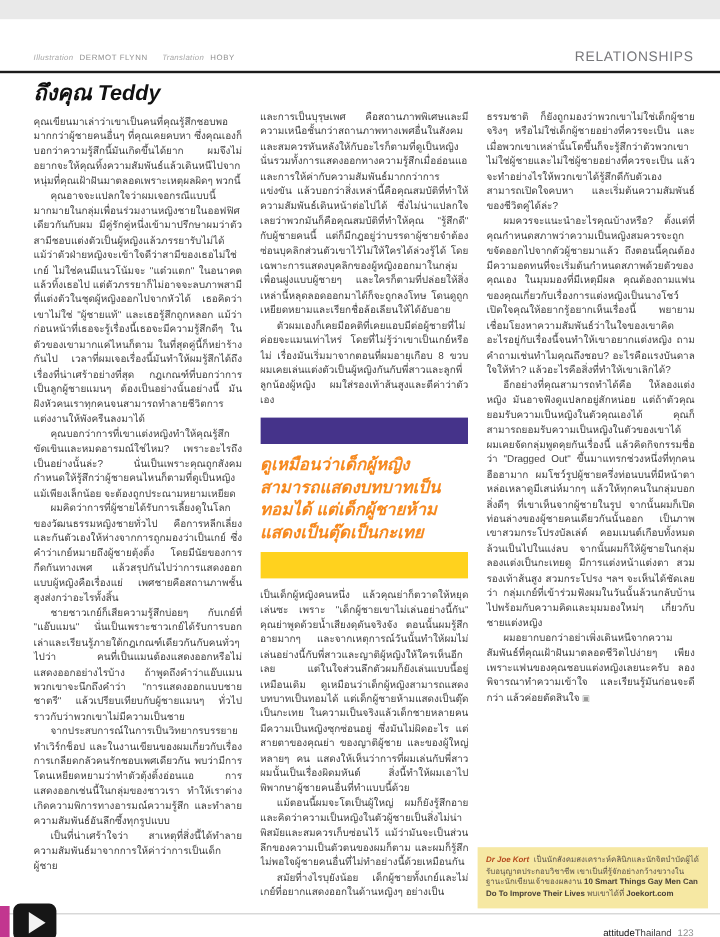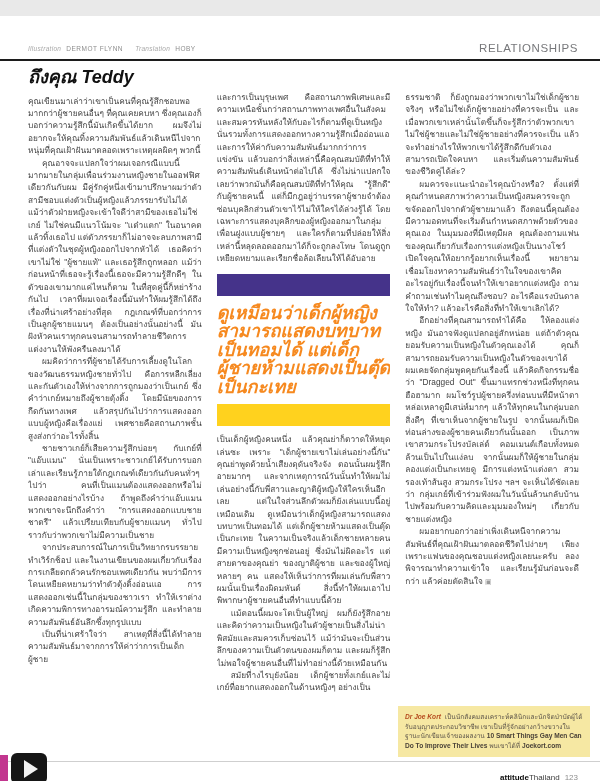--- a/index.html
+++ b/index.html
@@ -32,21 +32,21 @@
     font-size:8.3px;line-height:12.4px;color:#3f3f3f;text-align:justify;
     margin:0;
   }
   .body-p.indent{text-indent:14px;}
   
   .quote-block{margin:9px 0 7px 0;}
   .bar-purple{height:22px;background:#45338a;}
   .bar-yellow{height:22px;background:#ffd21e;}
   .quote-text{
     color:#f6891f;font-weight:bold;font-style:italic;
-    font-size:18px;line-height:18.5px;margin:8px 0;text-align:left;
+    font-size:14px;line-height:18.5px;margin:8px 0;text-align:left;
   }
   
   .bio-box{
     position:absolute;left:398px;top:690px;width:178px;
     background:#f6e8a3;padding:6px 7px 7px 7px;
     font-size:6.6px;line-height:9.6px;color:#5a5248;text-align:left;
   }
   .bio-box .bio-name{color:#b54a1e;font-weight:bold;font-style:italic;margin-right:2px;}
   .bio-box .bio-book{font-weight:bold;color:#4a4238;}
   .bio-box .bio-site{font-weight:bold;color:#4a4238;}
@@ -57,21 +57,21 @@
     position:absolute;left:11px;top:737px;width:36px;height:31px;
     background:#161616;border-radius:6px;display:flex;align-items:center;justify-content:center;
   }
   .continue-icon .tri{
     width:0;height:0;border-top:9px solid transparent;border-bottom:9px solid transparent;
     border-left:14px solid #f2f2f2;margin-left:4px;
   }
   .page-footer{
     position:absolute;right:22px;top:757px;font-size:8px;color:#111;white-space:nowrap;
   }
-  .page-footer .brand-bold{font-weight:bold;color:#0d0d0d;}
+  .page-footer .brand-bold{font-weight:normal;color:#0d0d0d;}
   .page-footer .brand-light{font-weight:normal;color:#3c3c3c;}
   .page-footer .page-num{color:#8e8e8e;margin-left:5px;}
   .end-mark{color:#9a9a9a;font-size:7px;margin-left:2px;}
 </style>
 </head>
 <body>
 
 <div class="page">
 
   <div class="credits">
@@ -82,28 +82,30 @@
   </div>
   <div class="section-title">RELATIONSHIPS</div>
   <div class="top-rule"></div>
 
   <div class="content">
 
     <div class="col col1">
       <h1 class="headline">ถึงคุณ Teddy</h1>
       <p class="body-p">คุณเขียนมาเล่าว่าเขาเป็นคนที่คุณรู้สึกชอบพอมากกว่าผู้ชายคนอื่นๆ ที่คุณเคยคบหา ซึ่งคุณเองก็บอกว่าความรู้สึกนี้มันเกิดขึ้นได้ยาก ผมจึงไม่อยากจะให้คุณทิ้งความสัมพันธ์แล้วเดินหนีไปจากหนุ่มที่คุณเฝ้าฝันมาตลอดเพราะเหตุผลผิดๆ พวกนี้</p>
       <p class="body-p indent">คุณอาจจะแปลกใจว่าผมเจอกรณีแบบนี้มากมายในกลุ่มเพื่อนร่วมงานหญิงชายในออฟฟิศเดียวกันกับผม มีคู่รักคู่หนึ่งเข้ามาปรึกษาผมว่าตัวสามีชอบแต่งตัวเป็นผู้หญิงแล้วภรรยารับไม่ได้ แม้ว่าตัวฝ่ายหญิงจะเข้าใจดีว่าสามีของเธอไม่ใช่เกย์ ไม่ใช่คนมีแนวโน้มจะ "แต๋วแตก" ในอนาคต แล้วทิ้งเธอไป แต่ตัวภรรยาก็ไม่อาจจะลบภาพสามีที่แต่งตัวในชุดผู้หญิงออกไปจากหัวได้ เธอคิดว่าเขาไม่ใช่ "ผู้ชายแท้" และเธอรู้สึกถูกหลอก แม้ว่าก่อนหน้าที่เธอจะรู้เรื่องนี้เธอจะมีความรู้สึกดีๆ ในตัวของเขามากแค่ไหนก็ตาม ในที่สุดคู่นี้ก็หย่าร้างกันไป เวลาที่ผมเจอเรื่องนี้มันทำให้ผมรู้สึกได้ถึงเรื่องที่น่าเศร้าอย่างที่สุด กฎเกณฑ์ที่บอกว่าการเป็นลูกผู้ชายแมนๆ ต้องเป็นอย่างนั้นอย่างนี้ มันฝังหัวคนเราทุกคนจนสามารถทำลายชีวิตการแต่งงานให้พังครืนลงมาได้</p>
+      <p class="body-p indent">คุณบอกว่าการที่เขาแต่งหญิงทำให้คุณรู้สึกขัดเขินและหมดอารมณ์ใช่ไหม? เพราะอะไรถึงเป็นอย่างนั้นล่ะ? นั่นเป็นเพราะคุณถูกสังคมกำหนดให้รู้สึกว่าผู้ชายคนไหนก็ตามที่ดูเป็นหญิงแม้เพียงเล็กน้อย จะต้องถูกประณามหยามเหยียด</p>
       <p class="body-p indent">ผมคิดว่าการที่ผู้ชายได้รับการเลี้ยงดูในโลกของวัฒนธรรมหญิงชายทั่วไป คือการหลีกเลี่ยงและกันตัวเองให้ห่างจากการถูกมองว่าเป็นเกย์ ซึ่งคำว่าเกย์หมายถึงผู้ชายตุ้งติ้ง โดยมีนัยของการกีดกันทางเพศ แล้วสรุปกันไปว่าการแสดงออกแบบผู้หญิงคือเรื่องแย่ เพศชายคือสถานภาพชั้นสูงส่งกว่าอะไรทั้งสิ้น</p>
       <p class="body-p indent">ชายชาวเกย์ก็เสียความรู้สึกบ่อยๆ กับเกย์ที่ "แอ๊บแมน" นั่นเป็นเพราะชาวเกย์ได้รับการบอกเล่าและเรียนรู้ภายใต้กฎเกณฑ์เดียวกันกับคนทั่วๆ ไปว่า คนที่เป็นแมนต้องแสดงออกหรือไม่แสดงออกอย่างไรบ้าง ถ้าพูดถึงคำว่าแอ๊บแมน พวกเขาจะนึกถึงคำว่า "การแสดงออกแบบชายชาตรี" แล้วเปรียบเทียบกับผู้ชายแมนๆ ทั่วไป ราวกับว่าพวกเขาไม่มีความเป็นชาย</p>
       <p class="body-p indent">จากประสบการณ์ในการเป็นวิทยากรบรรยายทำเวิร์กช็อป และในงานเขียนของผมเกี่ยวกับเรื่องการเกลียดกลัวคนรักชอบเพศเดียวกัน พบว่ามีการโดนเหยียดหยามว่าทำตัวตุ้งติ้งอ่อนแอ การแสดงออกเช่นนี้ในกลุ่มของชาวเรา ทำให้เราต่างเกิดความพิการทางอารมณ์ความรู้สึก และทำลายความสัมพันธ์อันลึกซึ้งทุกรูปแบบ</p>
       <p class="body-p indent">เป็นที่น่าเศร้าใจว่า สาเหตุที่สิ่งนี้ได้ทำลายความสัมพันธ์มาจากการให้ค่าว่าการเป็นเด็กผู้ชาย</p>
     </div>
 
     <div class="col col2">
       <p class="body-p">และการเป็นบุรุษเพศ คือสถานภาพพิเศษและมีความเหนือชั้นกว่าสถานภาพทางเพศอื่นในสังคม และสมควรหันหลังให้กับอะไรก็ตามที่ดูเป็นหญิง นั่นรวมทั้งการแสดงออกทางความรู้สึกเมื่ออ่อนแอ และการให้ค่ากับความสัมพันธ์มากกว่าการแข่งขัน แล้วบอกว่าสิ่งเหล่านี้คือคุณสมบัติที่ทำให้ความสัมพันธ์เดินหน้าต่อไปได้ ซึ่งไม่น่าแปลกใจเลยว่าพวกมันก็คือคุณสมบัติที่ทำให้คุณ "รู้สึกดี" กับผู้ชายคนนี้ แต่ก็มีกฎอยู่ว่าบรรดาผู้ชายจำต้องซ่อนบุคลิกส่วนตัวเขาไว้ไม่ให้ใครได้ล่วงรู้ได้ โดยเฉพาะการแสดงบุคลิกของผู้หญิงออกมาในกลุ่มเพื่อนฝูงแบบผู้ชายๆ และใครก็ตามที่ปล่อยให้สิ่งเหล่านี้หลุดลอดออกมาได้ก็จะถูกลงโทษ โดนดูถูกเหยียดหยามและเรียกชื่อล้อเลียนให้ได้อับอาย</p>
+      <p class="body-p indent">ตัวผมเองก็เคยมีอคติที่เคยแอบมีต่อผู้ชายที่ไม่ค่อยจะแมนเท่าไหร่ โดยที่ไม่รู้ว่าเขาเป็นเกย์หรือไม่ เรื่องมันเริ่มมาจากตอนที่ผมอายุเกือบ 8 ขวบ ผมเคยเล่นแต่งตัวเป็นผู้หญิงกันกับพี่สาวและลูกพี่ลูกน้องผู้หญิง ผมใส่รองเท้าส้นสูงและตีค่าว่าตัวเอง</p>
       <div class="quote-block">
         <div class="bar-purple"></div>
         <div class="quote-text">ดูเหมือนว่าเด็กผู้หญิงสามารถแสดงบทบาทเป็นทอมได้ แต่เด็กผู้ชายห้ามแสดงเป็นตุ๊ดเป็นกะเทย</div>
         <div class="bar-yellow"></div>
       </div>
       <p class="body-p">เป็นเด็กผู้หญิงคนหนึ่ง แล้วคุณย่าก็ตวาดให้หยุดเล่นซะ เพราะ "เด็กผู้ชายเขาไม่เล่นอย่างนี้กัน" คุณย่าพูดด้วยน้ำเสียงดุดันจริงจัง ตอนนั้นผมรู้สึกอายมากๆ และจากเหตุการณ์วันนั้นทำให้ผมไม่เล่นอย่างนี้กับพี่สาวและญาติผู้หญิงให้ใครเห็นอีกเลย แต่ในใจส่วนลึกตัวผมก็ยังเล่นแบบนี้อยู่เหมือนเดิม ดูเหมือนว่าเด็กผู้หญิงสามารถแสดงบทบาทเป็นทอมได้ แต่เด็กผู้ชายห้ามแสดงเป็นตุ๊ดเป็นกะเทย ในความเป็นจริงแล้วเด็กชายหลายคนมีความเป็นหญิงซุกซ่อนอยู่ ซึ่งมันไม่ผิดอะไร แต่สายตาของคุณย่า ของญาติผู้ชาย และของผู้ใหญ่หลายๆ คน แสดงให้เห็นว่าการที่ผมเล่นกับพี่สาวผมนั้นเป็นเรื่องผิดมหันต์ สิ่งนี้ทำให้ผมเอาไปพิพากษาผู้ชายคนอื่นที่ทำแบบนี้ด้วย</p>
       <p class="body-p indent">แม้ตอนนี้ผมจะโตเป็นผู้ใหญ่ ผมก็ยังรู้สึกอายและคิดว่าความเป็นหญิงในตัวผู้ชายเป็นสิ่งไม่น่าพิสมัยและสมควรเก็บซ่อนไว้ แม้ว่ามันจะเป็นส่วนลึกของความเป็นตัวตนของผมก็ตาม และผมก็รู้สึกไม่พอใจผู้ชายคนอื่นที่ไม่ทำอย่างนี้ด้วยเหมือนกัน</p>
       <p class="body-p indent">สมัยที่างไรบุยังน้อย เด็กผู้ชายทั้งเกย์และไม่เกย์ที่อยากแสดงออกในด้านหญิงๆ อย่างเป็น</p>
     </div>
 

